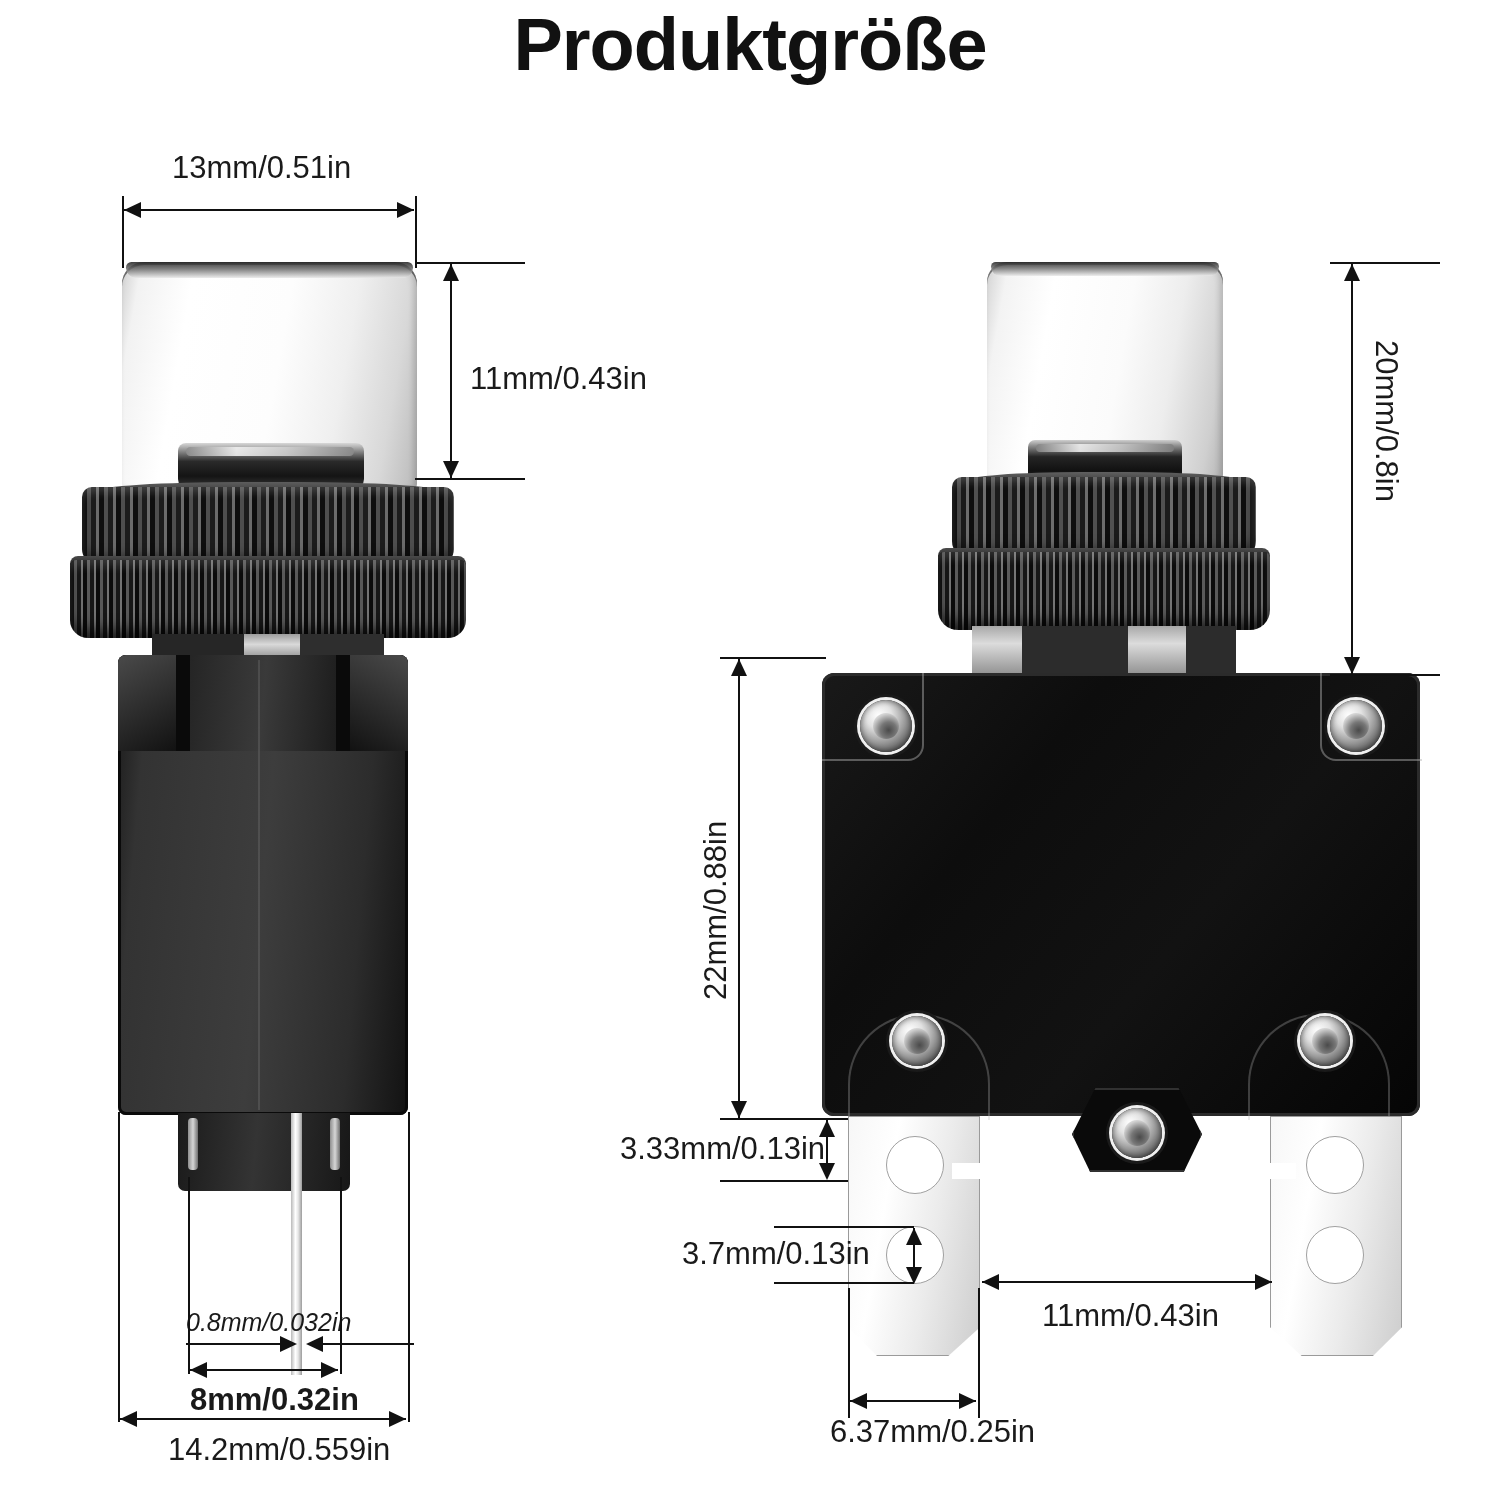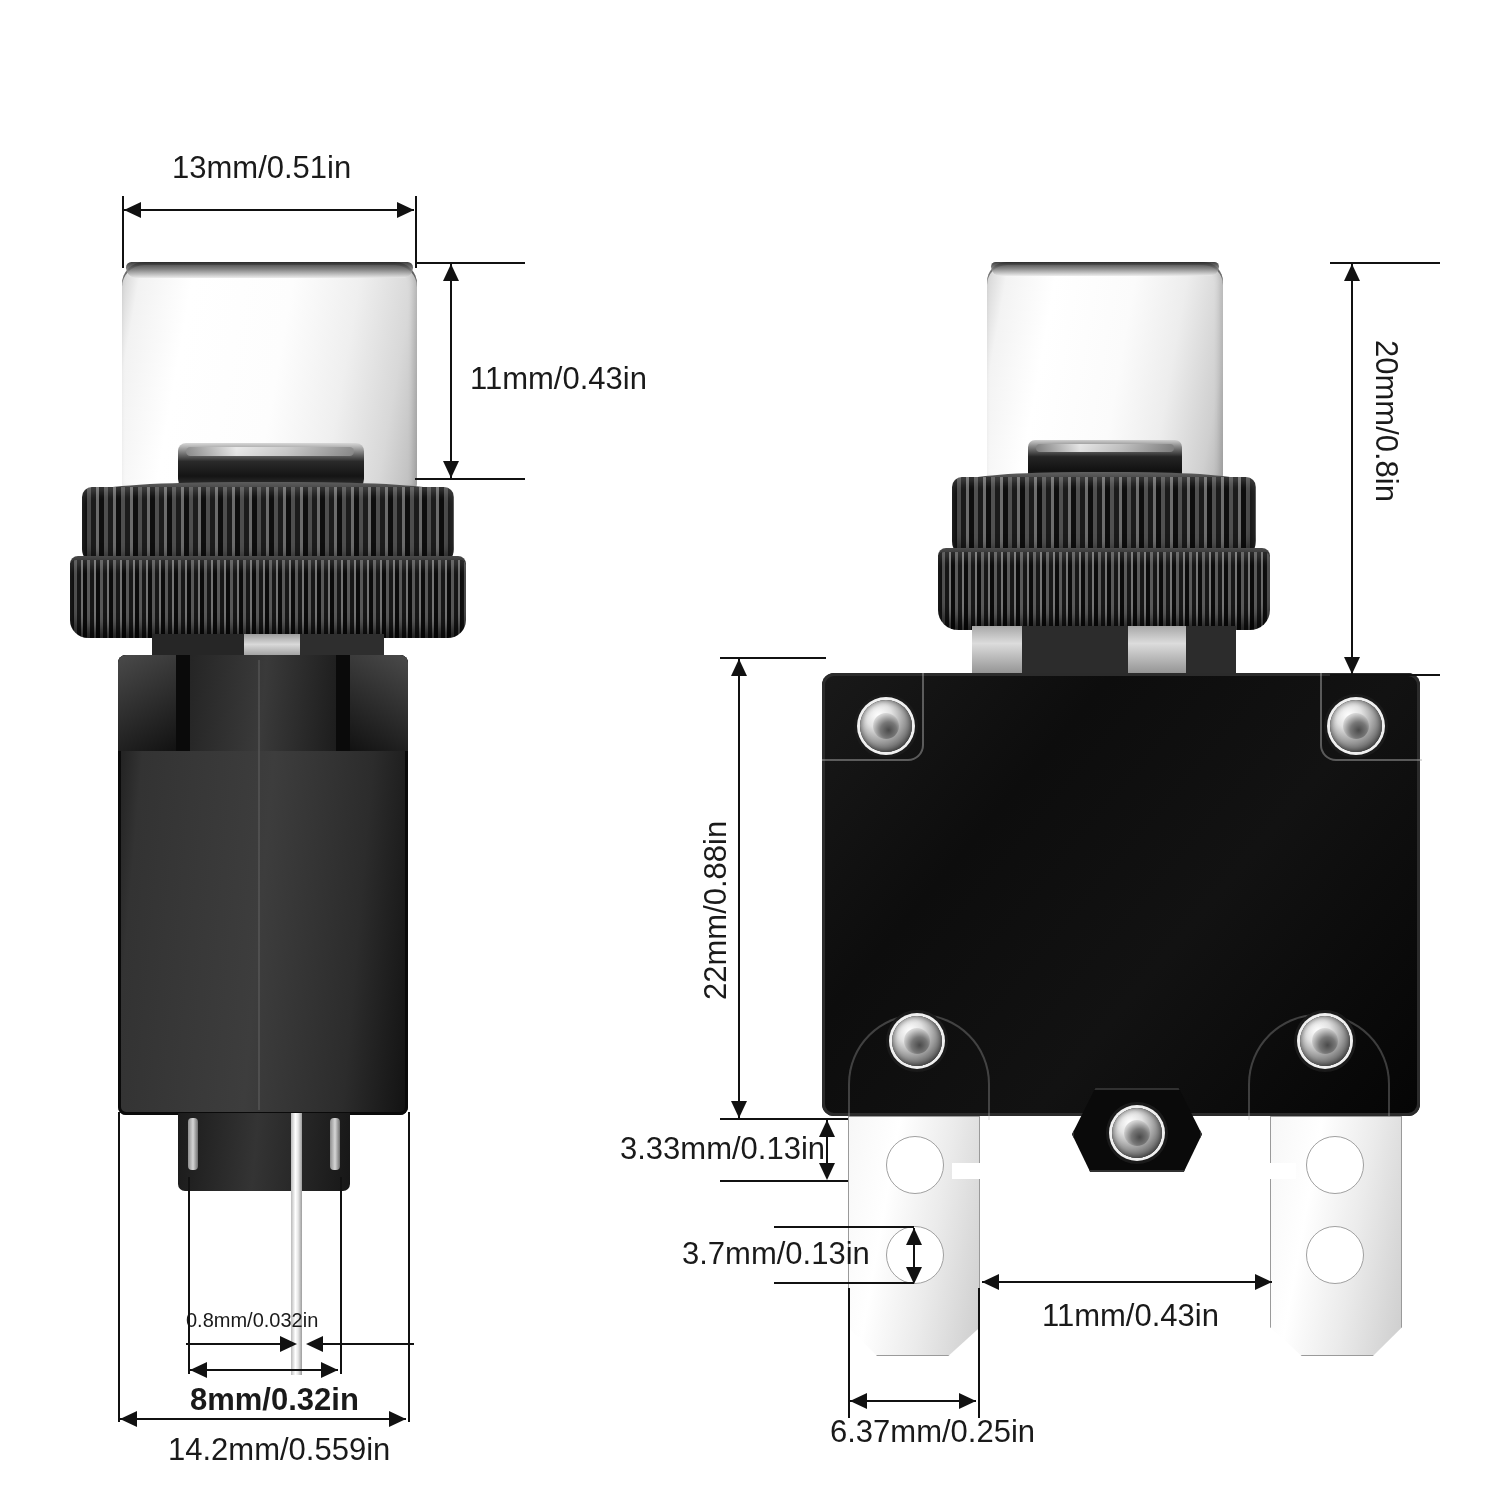--- a/index.html
+++ b/index.html
@@ -8,21 +8,21 @@
 
   .stage{position:absolute;inset:0;}
 
   
   .title-wrap{position:absolute;left:0;top:6px;width:1500px;text-align:center;}
   .title-main{font-size:74px;font-weight:bold;line-height:1.06;letter-spacing:-1px;color:#111;}
   .title-sub{font-size:68px;font-weight:normal;line-height:1.08;color:#111;margin-top:-4px;}
 
   
   .dim-label{position:absolute;font-size:31px;color:#1a1a1a;white-space:nowrap;line-height:1;}
-  .dim-label.small{font-size:20px;}
+  .dim-label.small{font-size:25px;font-style:italic;}
   .dim-label.vert-cw{transform-origin:left top;transform:rotate(90deg);}
   .dim-label.vert-ccw{transform-origin:left top;transform:rotate(-90deg);}
 
   .ext-line{position:absolute;background:#111;}
   .ext-v{width:2px;}
   .ext-h{height:2px;}
 
   .arrow-line{position:absolute;background:#111;}
   .arrow-h{height:2px;}
   .arrow-v{width:2px;}
@@ -154,20 +154,21 @@
   .r-hole{position:absolute;border-radius:50%;background:#ffffff;border:1px solid #a0a0a0;}
 
   .leader{position:absolute;background:#111;height:2px;}
 </style>
 </head>
 <body>
 
 <div class="stage">
 
   <div class="title-wrap">
+    <div class="title-main">Produktgröße</div>
   </div>
 
   <div class="prod-left">
 
     <div class="l-cap"></div>
     <div class="l-cap-top"></div>
     <div class="l-btn"></div>
     <div class="l-btn-hl"></div>
     <div class="knurl-a-top"></div>
     <div class="knurl-a"></div>

